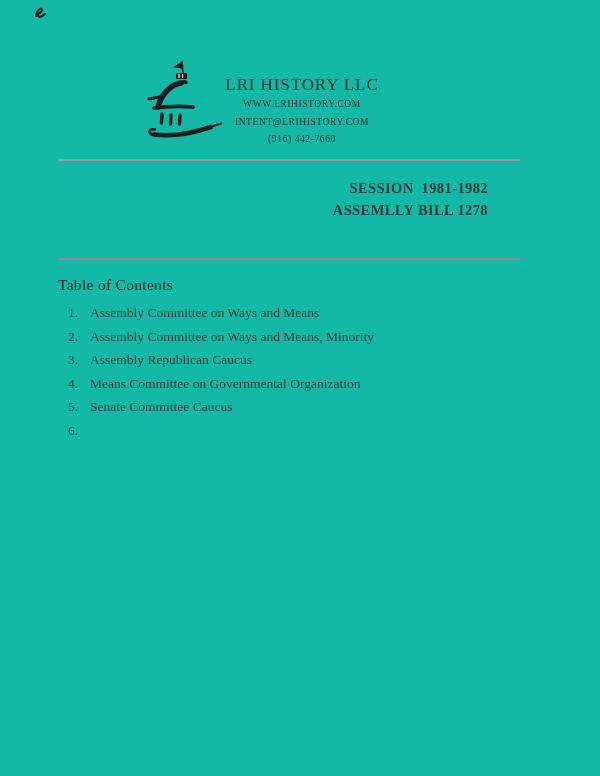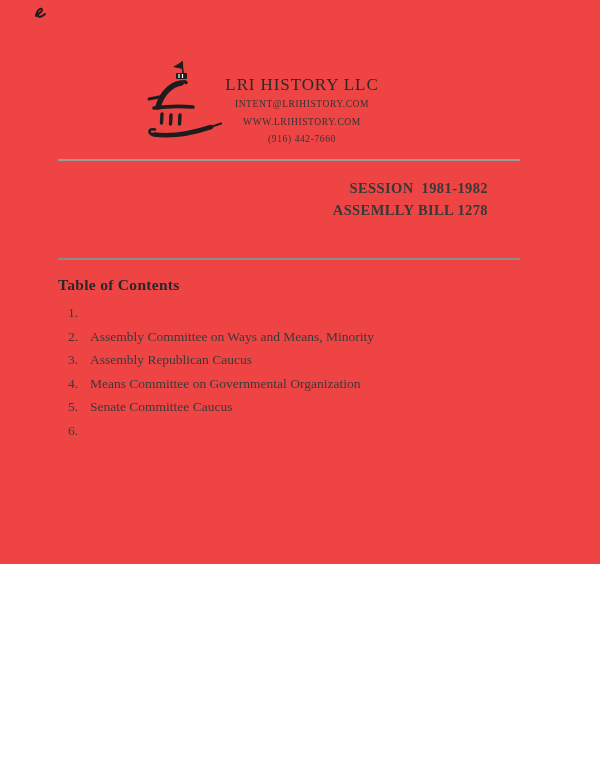--- a/index.html
+++ b/index.html
@@ -3,22 +3,22 @@
 <meta charset="utf-8">
 <style>
   html, body {
     margin: 0;
     padding: 0;
     background: #ffffff;
   }
   .page {
     position: relative;
     width: 600px;
-    height: 564px;
-    background: #ef4444;
+    height: 776px;
+    background: #14b8a6;
     font-family: "Liberation Serif", "DejaVu Serif", serif;
     color: #2f2f2f;
     overflow: hidden;
   }
 
   
   .corner-mark {
     position: absolute;
     left: 33px;
     top: 5px;
@@ -84,21 +84,21 @@
     line-height: 21.8px;
     letter-spacing: 0.4px;
     color: #383838;
   }
   .case-line { white-space: pre; }
 
   .toc-title {
     position: absolute;
     left: 58px;
     top: 276px;
-    font-weight: bold;
+    font-weight: normal;
     font-size: 15.5px;
     letter-spacing: 0.3px;
     color: #282828;
   }
 
   .toc-list {
     position: absolute;
     left: 68px;
     top: 301px;
     margin: 0;
@@ -148,39 +148,40 @@
     <path class="ink" d="M26 58 L25.5 67" stroke-width="3.4"></path>
     <path class="ink" d="M35 58 L34.5 67" stroke-width="3.4"></path>
 
     <path class="ink" d="M8 78 C3 76, 3 71, 10 72.5" stroke-width="2.6"></path>
     <path class="ink" d="M9 77.5 C28 80, 48 76, 66 70" stroke-width="4.6"></path>
     <path class="ink" d="M64 70.5 C70 68.5, 73 67.5, 76 66.5" stroke-width="2.2"></path>
   </svg>
 
   <div class="org-block">
     <div class="org-name">LRI HISTORY LLC</div>
+    <div class="org-contact">WWW.LRIHISTORY.COM</div>
     <div class="org-contact">INTENT@LRIHISTORY.COM</div>
-    <div class="org-contact">WWW.LRIHISTORY.COM</div>
     <div class="org-contact">(916) 442-7660</div>
   </div>
 
   <div class="rule rule-1"></div>
 
   <div class="case-block">
     <div class="case-line">SESSION  1981-1982</div>
     <div class="case-line">ASSEMLLY BILL 1278</div>
   </div>
 
   <div class="rule rule-2"></div>
 
   <div class="toc-title">Table of Contents</div>
 
   <ol class="toc-list">
     <li class="toc-item">
       <span class="toc-num">1.</span>
+      <span class="toc-text">Assembly Committee on Ways and Means</span>
     </li>
     <li class="toc-item">
       <span class="toc-num">2.</span>
       <span class="toc-text">Assembly Committee on Ways and Means, Minority</span>
     </li>
     <li class="toc-item">
       <span class="toc-num">3.</span>
       <span class="toc-text">Assembly Republican Caucus</span>
     </li>
     <li class="toc-item">

